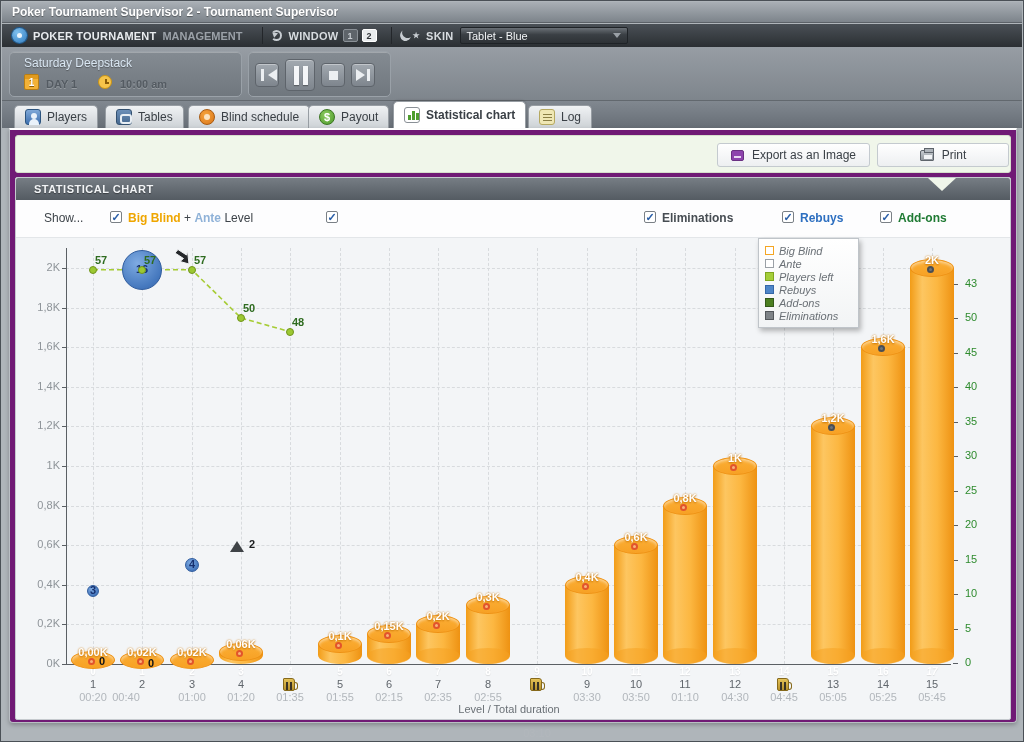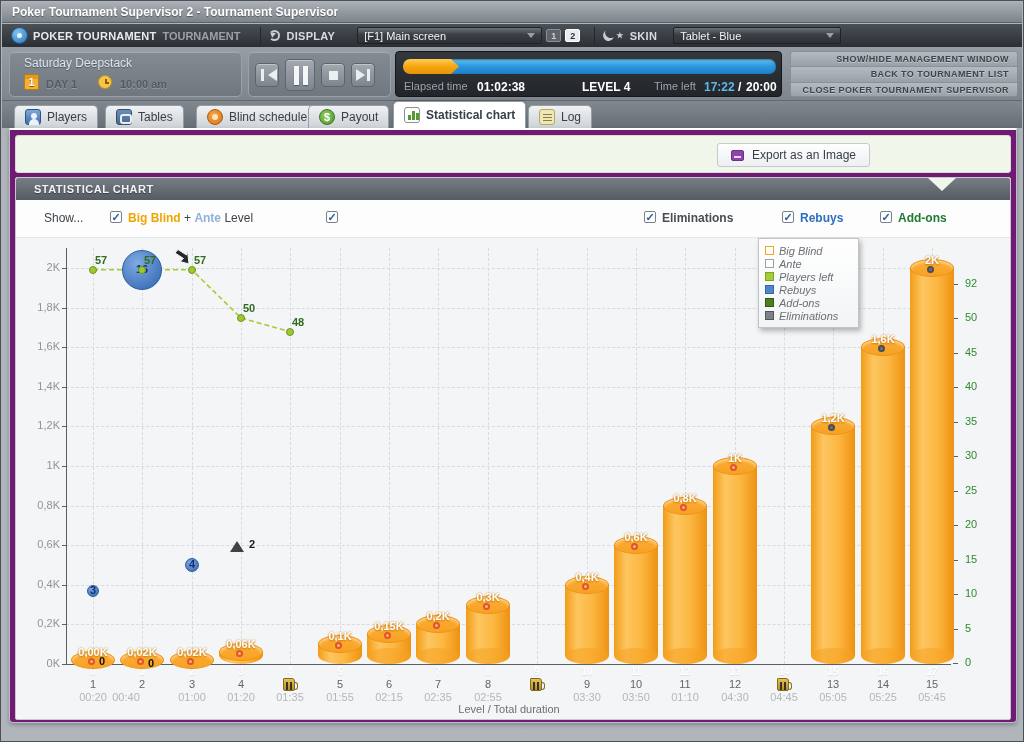--- a/index.html
+++ b/index.html
@@ -158,40 +158,36 @@
 <div id="window">
 
   <div id="titlebar">
     <span>Poker Tournament Supervisor 2 - Tournament Supervisor</span>
   </div>
 
   <div id="toolbar">
     <div class="brand">
       <span class="gear-ic"></span>
       <b>POKER TOURNAMENT</b>
-      <span class="sup">TOURNAMENT</span>
+      <span class="sup">MANAGEMENT</span>
     </div>
     <div class="tb-sep" style="margin-left:20px"></div>
     <span class="tb-label">
       <span class="refresh-ic"></span>
-      <span>DISPLAY</span>
+      <span>WINDOW</span>
     </span>
-    <div class="dropdown" style="width:185px;margin-left:22px">
-      <span>[F1] Main screen</span>
-      <span class="dd-arrow"></span>
-    </div>
     <span class="numbtn off">1</span>
     <span class="numbtn on">2</span>
     <div class="tb-sep" style="margin-left:14px"></div>
     <span class="tb-label">
       <span class="moon-ic"></span>
       <span class="star-glyph">★</span>
       <span>SKIN</span>
     </span>
-    <div class="dropdown" style="width:168px;margin-left:16px">
+    <div class="dropdown" style="width:168px;margin-left:6px">
       <span>Tablet - Blue</span>
       <span class="dd-arrow"></span>
     </div>
   </div>
 
   <div id="controlrow">
     <div id="info-panel" class="panel-g">
       <div id="info-title">Saturday Deepstack</div>
       <div class="cal-ic"><span>1</span></div>
       <div id="day-label">DAY 1</div>
@@ -210,50 +206,33 @@
         </div>
       <div class="pbtn pb-stop">
           <span class="sq"></span>
         </div>
       <div class="pbtn pb-next">
           <span class="tri-r"></span>
           <span class="bar-v" style="left:15px"></span>
         </div>
     </div>
 
-    <div id="timer-panel">
-      <div id="progress-track">
-        <div id="progress-elapsed" style="width: 56px;"></div>
-      </div>
-      <span class="timer-text t-dim" style="left:8px">Elapsed time</span>
-      <span class="timer-text t-wh" style="left:81px">01:02:38</span>
-      <span class="timer-text t-wh" style="left:186px">LEVEL 4</span>
-      <span class="timer-text t-dim" style="left:258px">Time left</span>
-      <span class="timer-text t-blue" style="left:308px">17:22</span>
-      <span class="timer-text t-wh" style="left:342px">/</span>
-      <span class="timer-text t-wh" style="left:350px">20:00</span>
-    </div>
-
-    <div id="mgmt-panel">
-        <div class="mgmt-btn">SHOW/HIDE MANAGEMENT WINDOW</div>
-        <div class="mgmt-btn">BACK TO TOURNAMENT LIST</div>
-        <div class="mgmt-btn">CLOSE POKER TOURNAMENT SUPERVISOR</div>
-      </div>
+
   </div>
 
   <div id="tabstrip">
       <div class="tab" style="left: 12px;">
         <span class="tic tic-players"></span>
         <span>Players</span>
       </div>
       <div class="tab" style="left: 103px;">
         <span class="tic tic-tables"></span>
         <span>Tables</span>
       </div>
-      <div class="tab" style="left: 194px;">
+      <div class="tab" style="left: 186px;">
         <span class="tic tic-blind"></span>
         <span>Blind schedule</span>
       </div>
       <div class="tab" style="left: 306px;">
         <span class="tic tic-payout">$</span>
         <span>Payout</span>
       </div>
       <div class="tab active" style="left: 391px;">
         <span class="tic tic-stat">
           <i style="left:3px;height:5px"></i>
@@ -266,20 +245,24 @@
         <span class="tic tic-log"></span>
         <span>Log</span>
       </div>
     </div>
 
   <div id="content">
     <div id="action-strip">
       <div id="export-btn" class="act-btn">
         <span class="img-ic"></span>
         <span>Export as an Image</span>
+      </div>
+      <div id="print-btn" class="act-btn">
+        <span class="print-ic"></span>
+        <span>Print</span>
       </div>
     </div>
 
     <div id="chart-box">
       <div id="chart-header">
         <span>STATISTICAL CHART</span>
         <div id="header-notch"></div>
       </div>
       <div id="filter-row">
         <span class="flabel" style="left:28px">Show...</span>
@@ -370,21 +353,21 @@
       <div class="yr-label" style="left: 964px; top: 448px;">30</div>
       <div class="tick" style="left: 952px; top: 421px; width: 5px; height: 1px;"></div>
       <div class="yr-label" style="left: 964px; top: 414px;">35</div>
       <div class="tick" style="left: 952px; top: 386px; width: 5px; height: 1px;"></div>
       <div class="yr-label" style="left: 964px; top: 379px;">40</div>
       <div class="tick" style="left: 952px; top: 352px; width: 5px; height: 1px;"></div>
       <div class="yr-label" style="left: 964px; top: 345px;">45</div>
       <div class="tick" style="left: 952px; top: 317px; width: 5px; height: 1px;"></div>
       <div class="yr-label" style="left: 964px; top: 310px;">50</div>
       <div class="tick" style="left: 952px; top: 283px; width: 5px; height: 1px;"></div>
-      <div class="yr-label" style="left: 964px; top: 276px;">92</div>
+      <div class="yr-label" style="left: 964px; top: 276px;">43</div>
       <div class="x-idx" style="left: 72px; top: 665px;">0</div>
       <div class="x-lvl" style="left: 72px; top: 677px;">1</div>
       <div class="x-time" style="left: 68px; top: 690px;">00:20</div>
       <div class="x-idx" style="left: 121px; top: 665px;">1</div>
       <div class="x-lvl" style="left: 121px; top: 677px;">2</div>
       <div class="x-time" style="left: 101px; top: 690px;">00:40</div>
       <div class="x-idx" style="left: 171px; top: 665px;">2</div>
       <div class="x-lvl" style="left: 171px; top: 677px;">3</div>
       <div class="x-time" style="left: 167px; top: 690px;">01:00</div>
       <div class="x-idx" style="left: 220px; top: 665px;">3</div>

